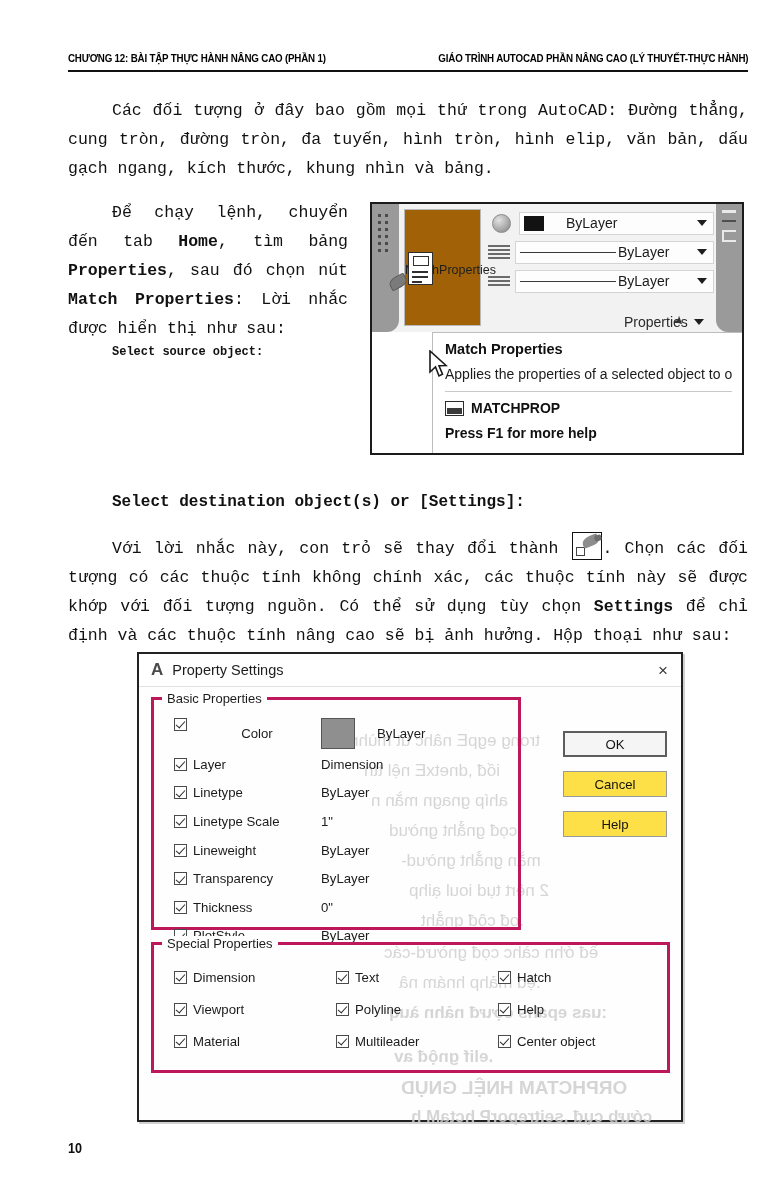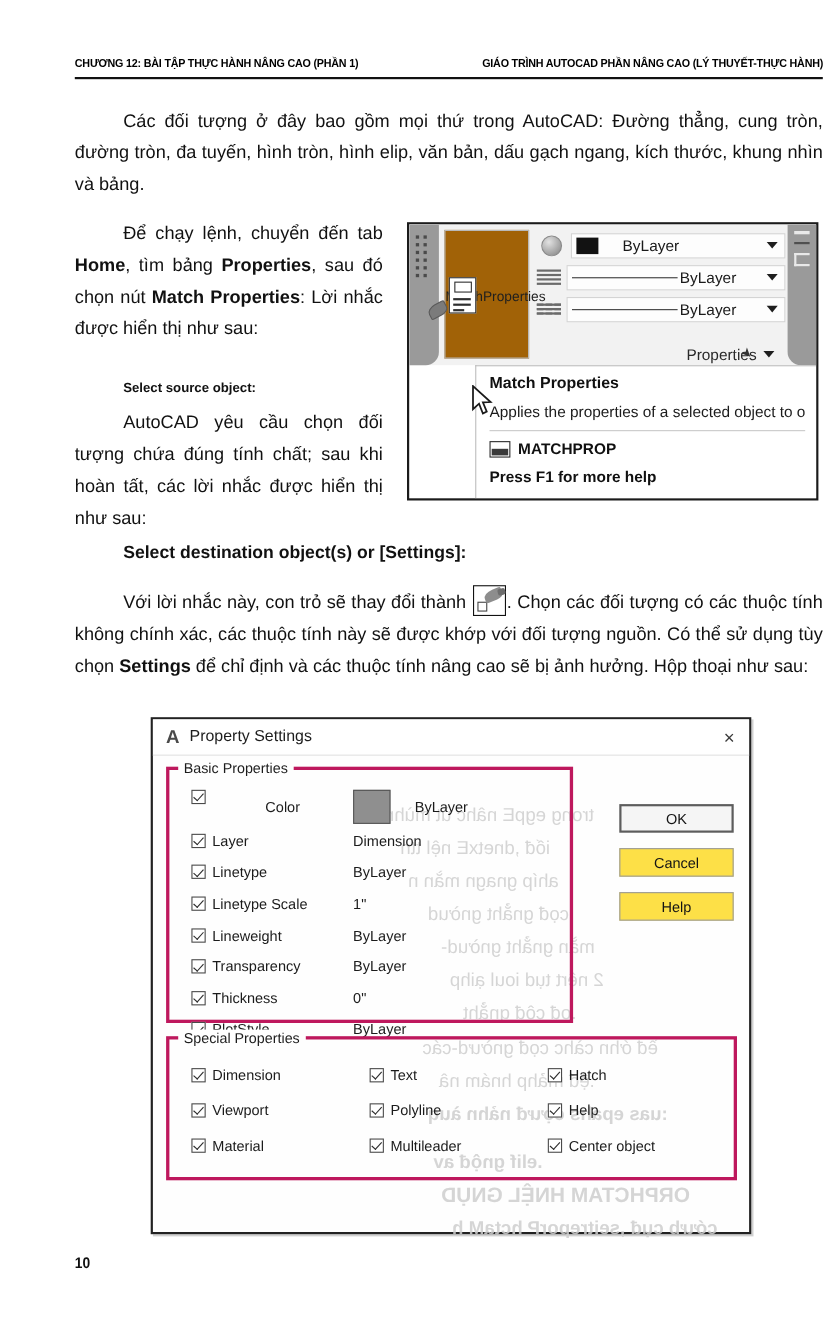--- a/index.html
+++ b/index.html
@@ -52,21 +52,21 @@
     background: #111;
   }
 
   
   .body-text {
     position: absolute;
     font-size: 16.5px;
     line-height: 29px;
     color: #111;
     text-align: justify;
-    font-family: Liberation Sans, sans-serif;
+    font-family: Liberation Mono, monospace;
   }
   .indent { text-indent: 44px; }
   .b { font-weight: bold; }
 
   #para1 { left: 68px; top: 96px; width: 680px; }
 
   #para2 {
     left: 68px; top: 198px; width: 280px;
     text-align: justify;
   }
@@ -478,21 +478,20 @@
     <span class="header-right">GIÁO TRÌNH AUTOCAD PHẦN NÂNG CAO (LÝ THUYẾT-THỰC HÀNH)</span>
   </div>
   <div class="header-rule"></div>
 
   <div class="body-text indent" id="para1">Các đối tượng ở đây bao gồm mọi thứ trong AutoCAD: Đường thẳng, cung tròn, đường tròn, đa tuyến, hình tròn, hình elip, văn bản, dấu gạch ngang, kích thước, khung nhìn và bảng.</div>
 
   <div class="body-text indent" id="para2"><span>Để chạy lệnh, chuyển đến tab </span><span class="b">Home</span><span>, tìm bảng </span><span class="b">Properties</span><span>, sau đó chọn nút </span><span class="b">Match Properties</span><span>: Lời nhắc được hiển thị như sau:</span></div>
 
   <div class="body-text" id="prompt1">Select source object:</div>
 
-  <div class="body-text indent" id="para3">AutoCAD yêu cầu chọn đối tượng chứa đúng tính chất; sau khi hoàn tất, các lời nhắc được hiển thị như sau:</div>
 
   <div class="body-text" id="prompt2">Select destination object(s) or [Settings]:</div>
 
   <div class="body-text indent" id="para4"><span>Với lời nhắc này, con trỏ sẽ thay đổi thành </span><span class="cursor-glyph"><span class="sq"></span><span class="brush"></span></span><span>. Chọn các đối tượng có các thuộc tính không chính xác, các thuộc tính này sẽ được khớp với đối tượng nguồn. Có thể sử dụng tùy chọn </span><span class="b">Settings</span><span> để chỉ định và các thuộc tính nâng cao sẽ bị ảnh hưởng. Hộp thoại như sau:</span></div>
 
   <div id="ribbon-shot">
 
     <div class="ribbon-top">
 
       <div class="ribbon-grip">

